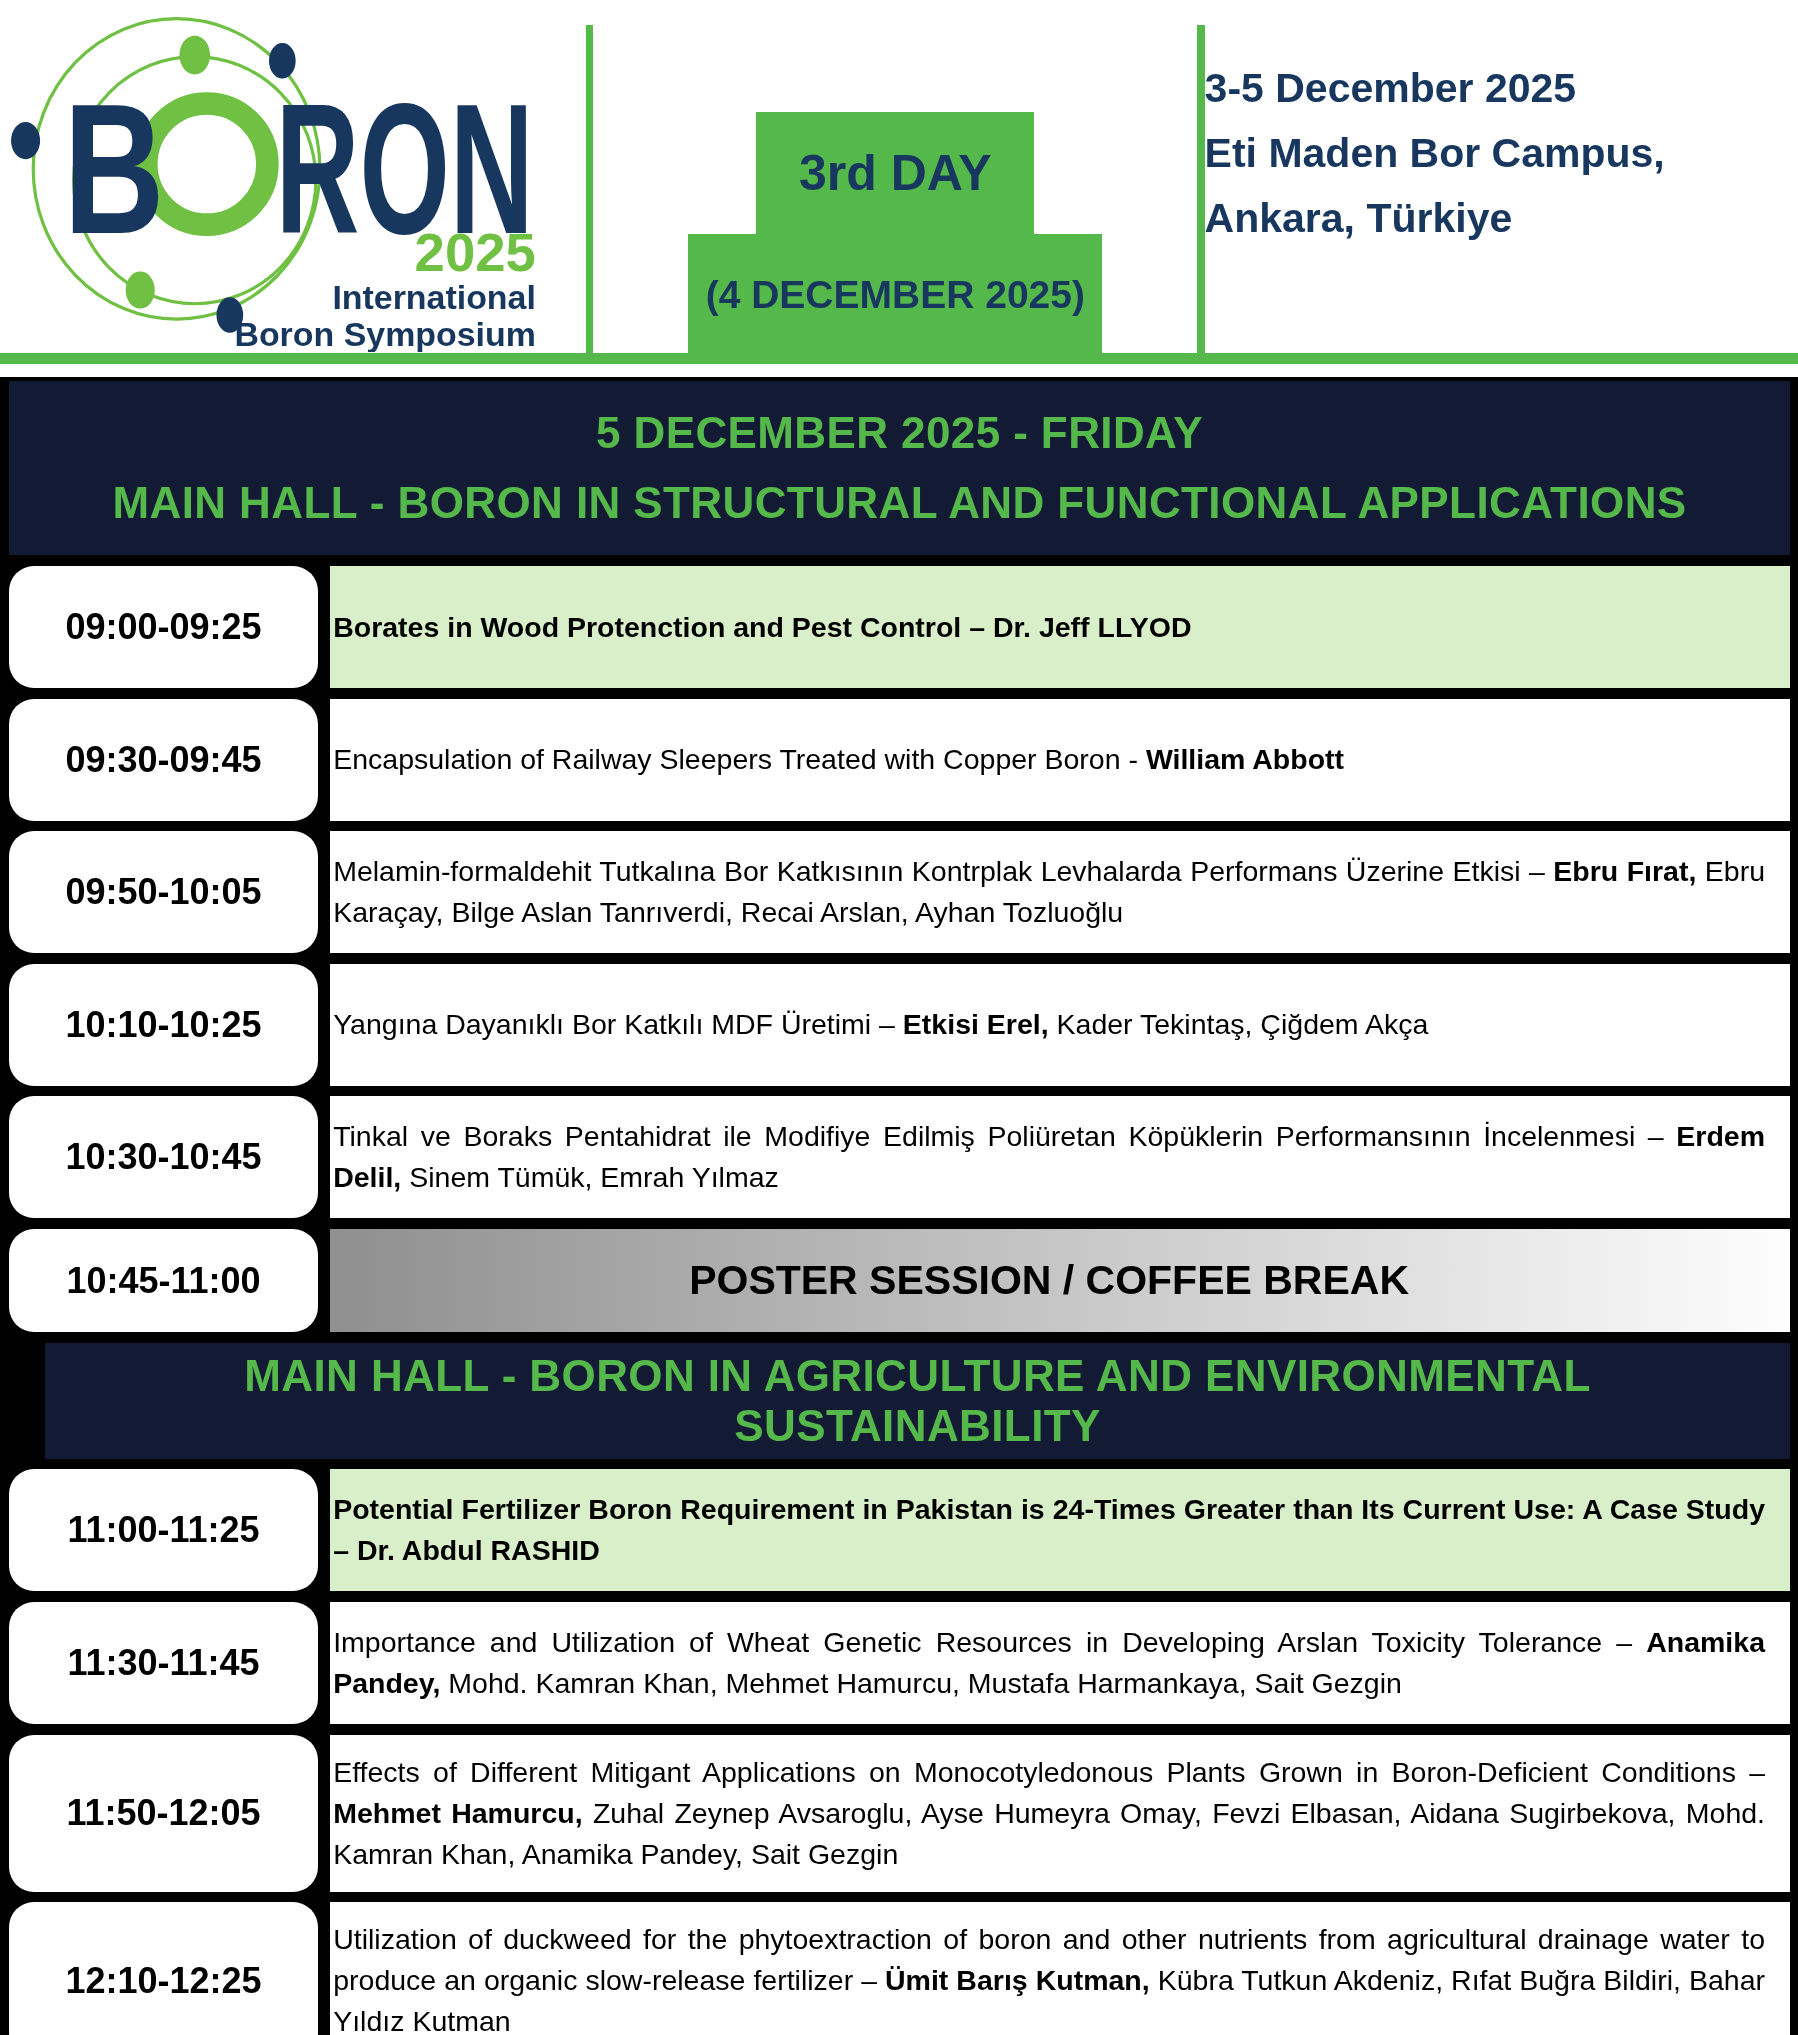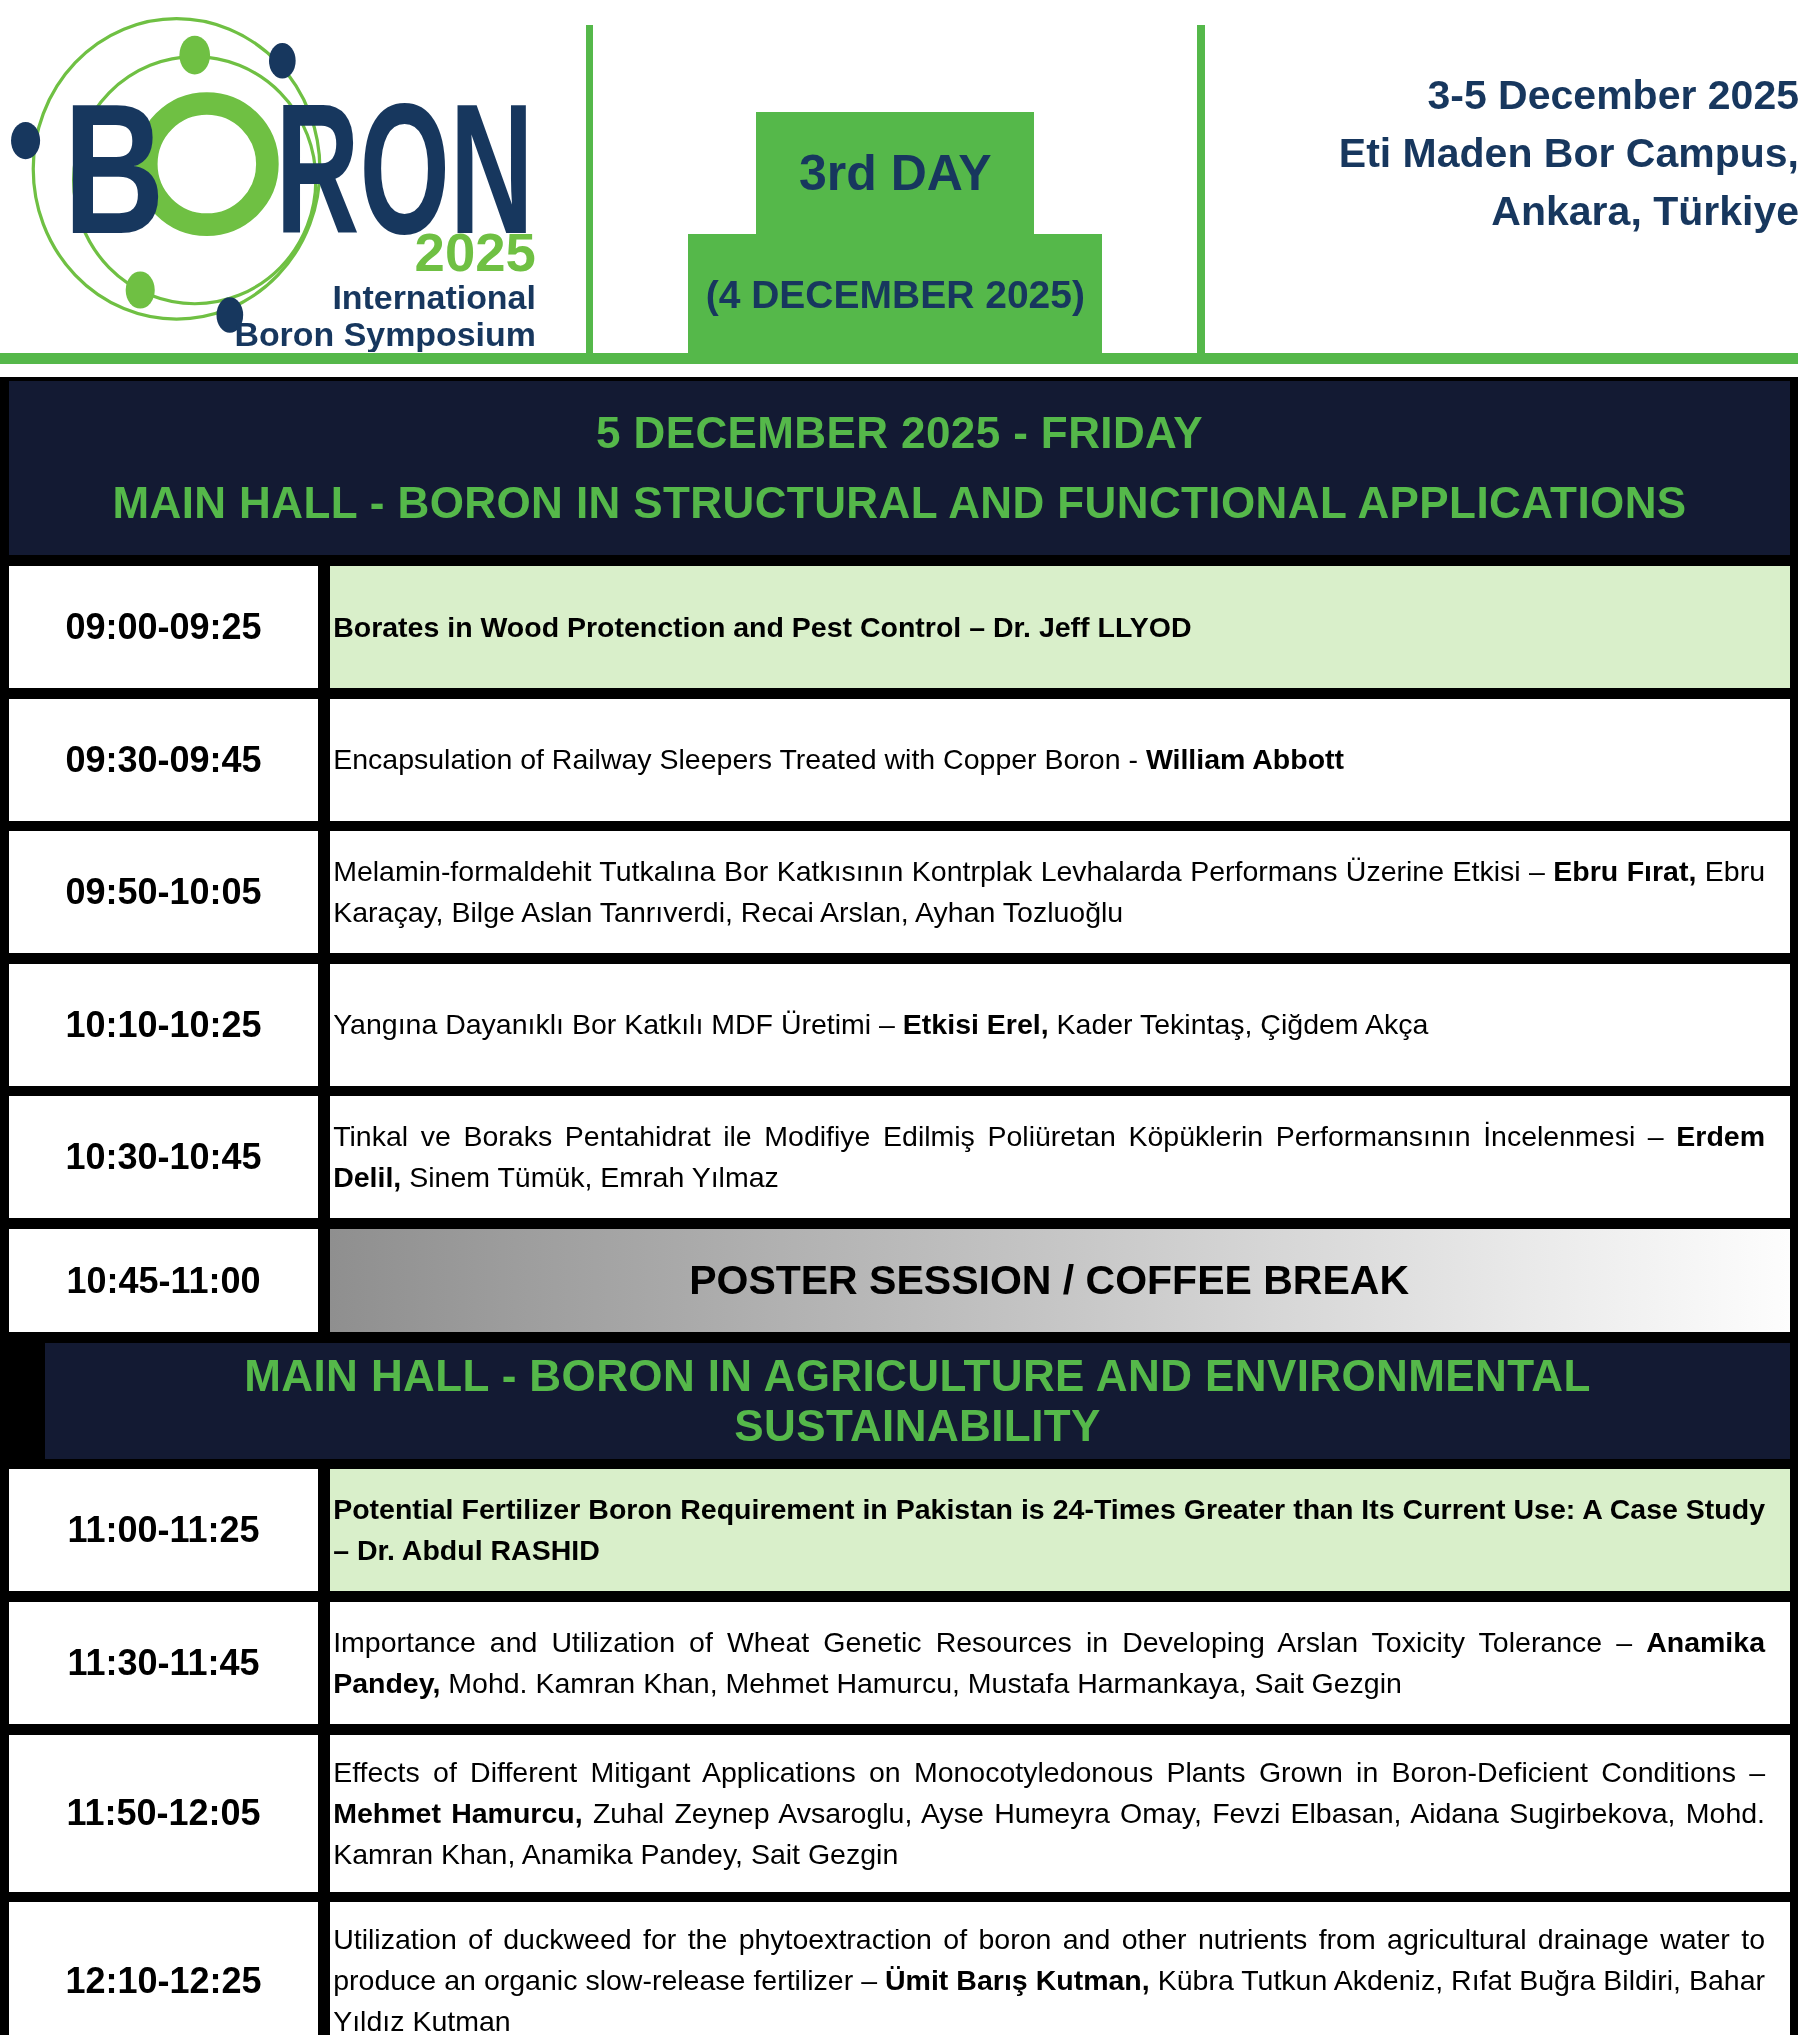--- a/index.html
+++ b/index.html
@@ -13,33 +13,33 @@
   
   .top-header{width:100%; height:353px; display:grid; grid-template-columns:586px 7.3px 604px 7.3px 1fr; background:#fff;}
   .v-divider{background:var(--green); margin-top:25px;}
   .logo-cell{padding:5.7px 0 0 7.3px;}
   .logo-cell svg{width:545px; height:346px; display:block;}
   .badge-cell{display:flex; flex-direction:column; align-items:center; padding-top:112px;}
   .badge-top{width:278px; height:122px; background:var(--green); display:flex; align-items:center; justify-content:center;}
   .badge-top span{font-size:50px; font-weight:bold; color:var(--brand_navy);}
   .badge-bottom{width:414px; height:122px; background:var(--green); display:flex; align-items:center; justify-content:center;}
   .badge-bottom span{font-size:39px; font-weight:bold; color:var(--brand_navy);}
-  .info-cell{display:flex; flex-direction:column; justify-content:center; align-items:flex-end; text-align:center; gap:11px; padding-bottom:49px;}
+  .info-cell{display:flex; flex-direction:column; justify-content:center; align-items:flex-start; text-align:center; gap:18px; padding-bottom:49px;}
   .info-cell div{font-size:41px; font-weight:bold; color:var(--brand_navy); white-space:nowrap;}
   .green-bar{width:100%; height:10.6px; background:var(--green);}
   .header-gap{width:100%; height:13px; background:#fff;}
 
   
   .table{background:var(--black); padding:4.9px 9px 5.7px 9px; display:flex; flex-direction:column; gap:10.6px;}
   .section-header{background:var(--table_navy); min-height:174px; display:flex; flex-direction:column; align-items:center; justify-content:center; gap:20px; padding:8.1px 16.3px;}
   .section-header.single{min-height:112px;margin-left:36px;}
   .section-line{color:var(--green); font-size:44px; font-weight:bold; text-align:center; letter-spacing:0.4px;}
   .row{display:grid; grid-template-columns:309px 1fr; column-gap:12.2px; min-height:122px;}
   .row.short{min-height:103px;}
-  .time-cell{background:#fff; display:flex; align-items:center; justify-content:center; font-weight:bold; font-size:36px; white-space:nowrap;}
+  .time-cell{background:#fff; display:flex; align-items:center; justify-content:center; font-weight:bold; font-size:36px; white-space:nowrap;border-radius:25px;}
   .content-cell{background:#fff; display:flex; align-items:center; padding:17px 25px 17px 3px;}
   .content-cell.highlight{background:var(--pale_green);}
   .content-cell.break-cell{background:linear-gradient(to right, var(--break_gray), #fdfdfd);}
   .session-text{width:100%; text-align:justify; font-size:28.5px; line-height:1.44;}
   .session-text .bold{font-weight:bold;}
   .center-label{width:100%; text-align:center; font-weight:bold; font-size:41px; color:#000;}
 </style>
 </head>
 <body>
 

